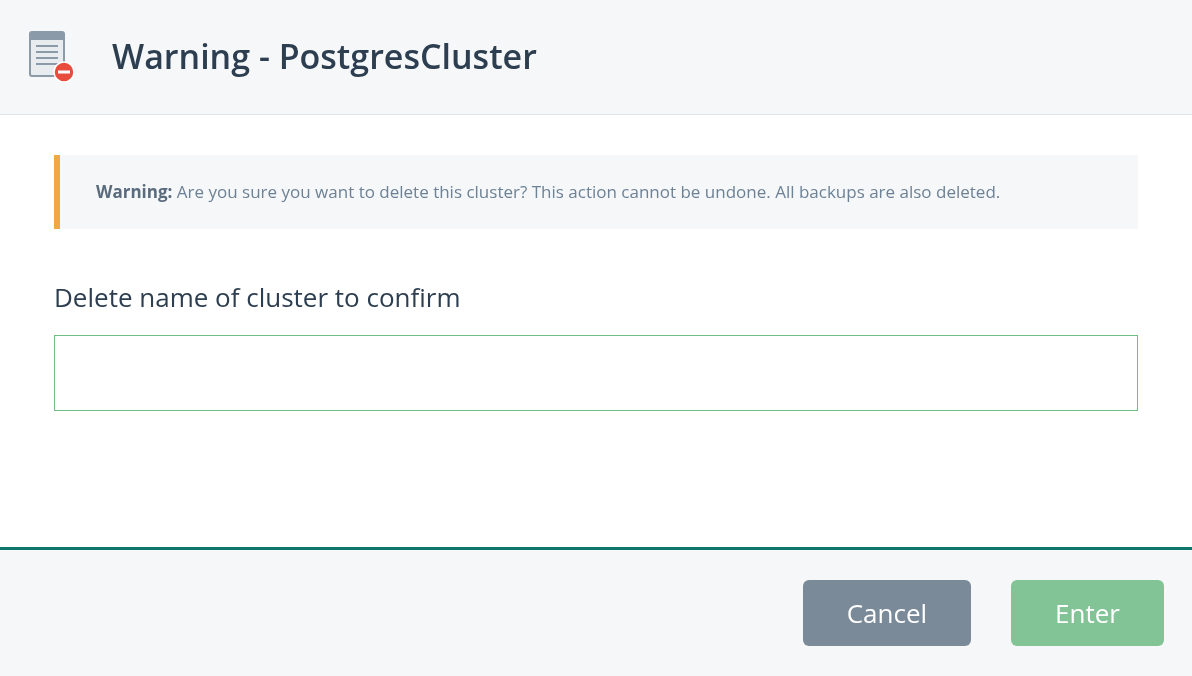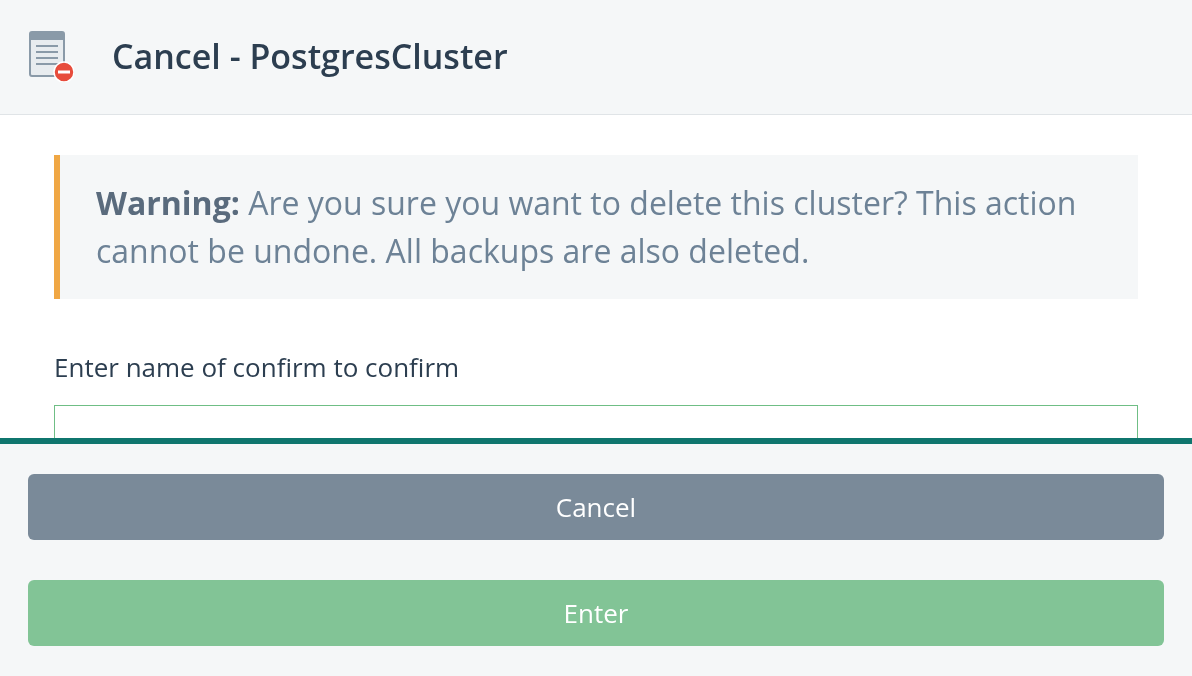--- a/index.html
+++ b/index.html
@@ -36,21 +36,21 @@
     .content {
       padding: 40px 54px 0 54px;
     }
     .warning-box {
       background: #f5f7f8;
       border-left: 6px solid #f0a744;
       padding: 24px 36px;
       margin-bottom: 50px;
     }
     .warning-text {
-      font-size: 32px;
+      font-size: 17px;
       line-height: 1.5;
       color: #6d8296;
     }
     .warning-label {
       font-weight: 700;
       color: #5a6b7d;
     }
     .input-label {
       font-size: 26px;
       font-weight: 500;
@@ -67,26 +67,25 @@
       outline: none;
       background: #ffffff;
       font-family: inherit;
     }
     .footer {
       position: absolute;
       bottom: 0;
       left: 0;
       right: 0;
       background: #f5f7f8;
-      border-top: 6px solid #0f766e;
+      border-top: 3px solid #0f766e;
       padding: 30px 28px;
       display: flex;
       justify-content: flex-end;
       gap: 40px;
-      flex-direction: column;
     }
     .btn {
       height: 66px;
       padding: 0 44px;
       font-size: 26px;
       border: none;
       border-radius: 6px;
       cursor: pointer;
       font-family: inherit;
     }
@@ -108,31 +107,31 @@
       <rect x="2" y="2" width="34" height="44" rx="2" fill="#e8ecef" stroke="#8a9aa8" stroke-width="2"></rect>
       <rect x="2" y="2" width="34" height="8" fill="#8a9aa8"></rect>
       <line x1="8" y1="16" x2="30" y2="16" stroke="#8a9aa8" stroke-width="2"></line>
       <line x1="8" y1="22" x2="30" y2="22" stroke="#8a9aa8" stroke-width="2"></line>
       <line x1="8" y1="28" x2="30" y2="28" stroke="#8a9aa8" stroke-width="2"></line>
       <line x1="8" y1="34" x2="30" y2="34" stroke="#8a9aa8" stroke-width="2"></line>
       <circle cx="36" cy="42" r="10" fill="#e74c3c" stroke="#ffffff" stroke-width="1.5"></circle>
       <rect x="30" y="40.5" width="12" height="3" fill="#ffffff"></rect>
     </svg>
   </div>
-  <h1 class="header-title">Cancel - PostgresCluster</h1>
+  <h1 class="header-title">Warning - PostgresCluster</h1>
 </div>
 
 <div class="content">
   <div class="warning-box">
     <p class="warning-text">
       <span class="warning-label">Warning:</span>
       <span>Are you sure you want to delete this cluster? This action cannot be undone. All backups are also deleted.</span>
     </p>
   </div>
 
-  <label class="input-label">Enter name of confirm to confirm</label>
+  <label class="input-label">Delete name of cluster to confirm</label>
   <input type="text" class="text-input" autofocus="" value="" style="">
 </div>
 
 <div class="footer">
   <button class="btn btn-cancel">Cancel</button>
   <button class="btn btn-delete">Enter</button>
 </div>
 
 </body></html>

